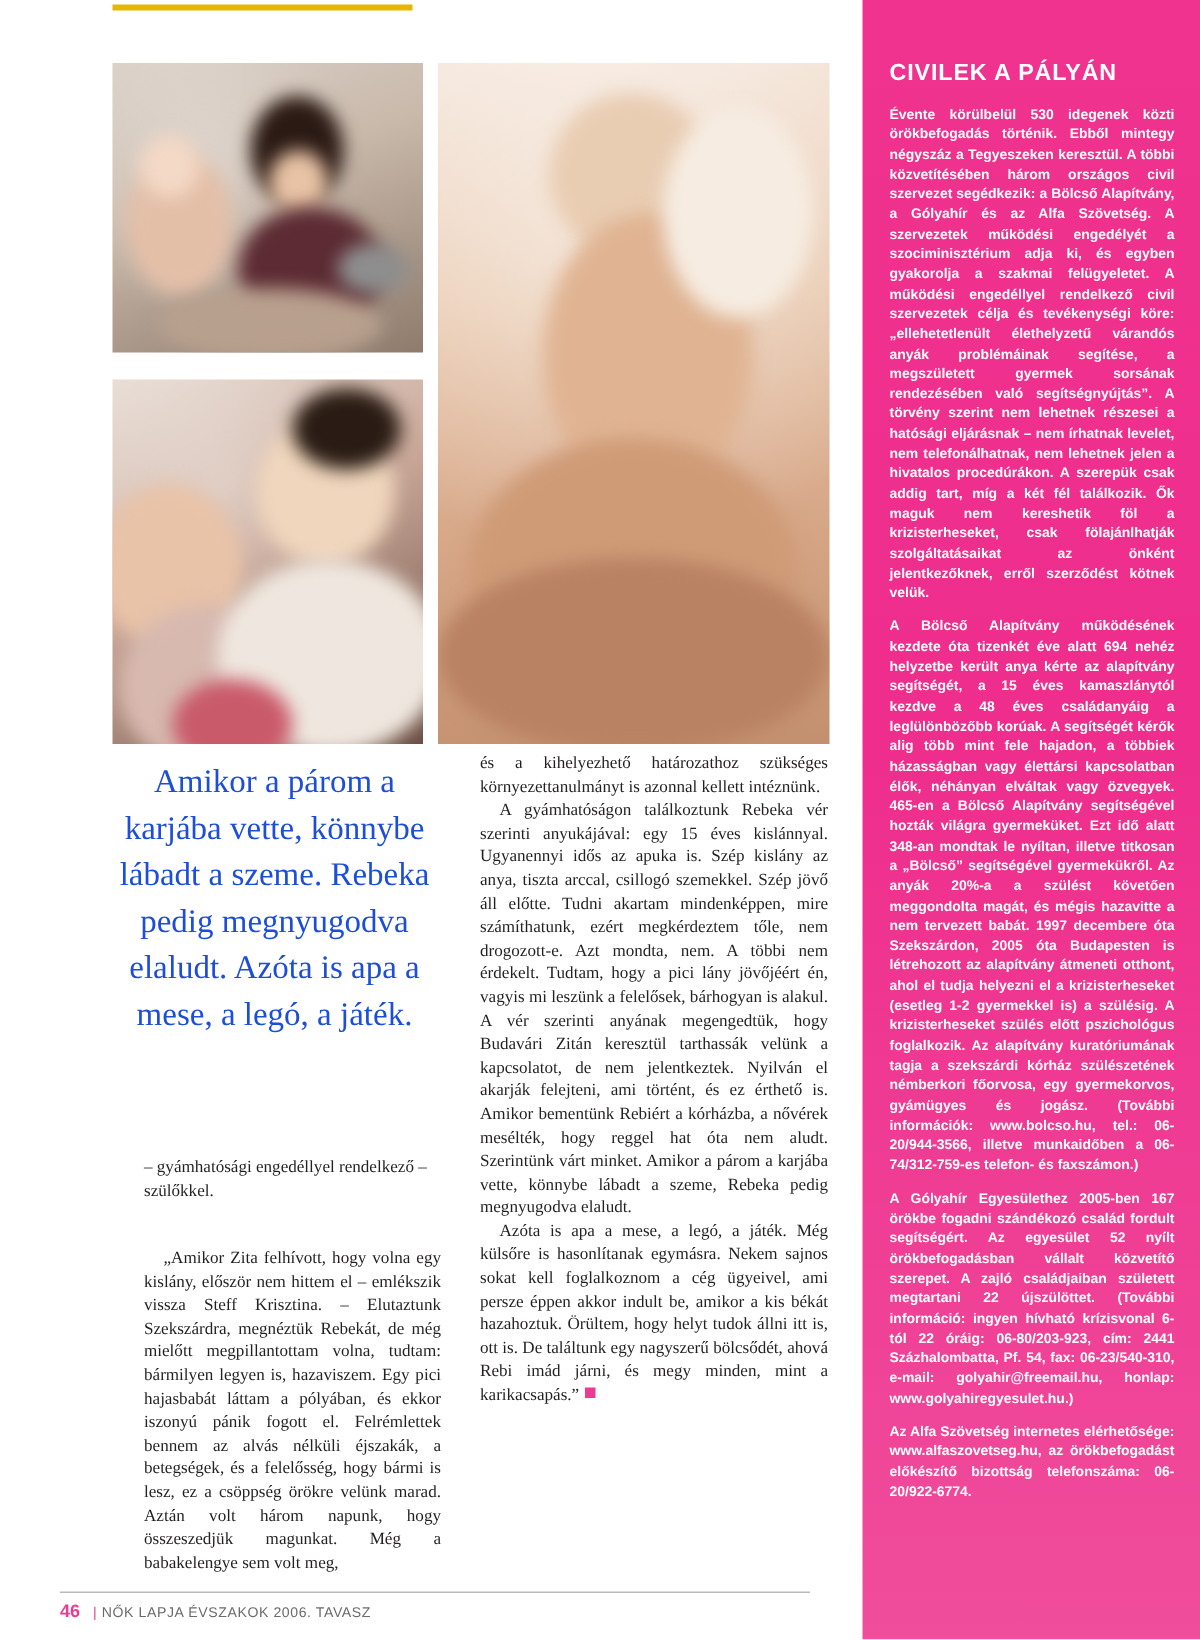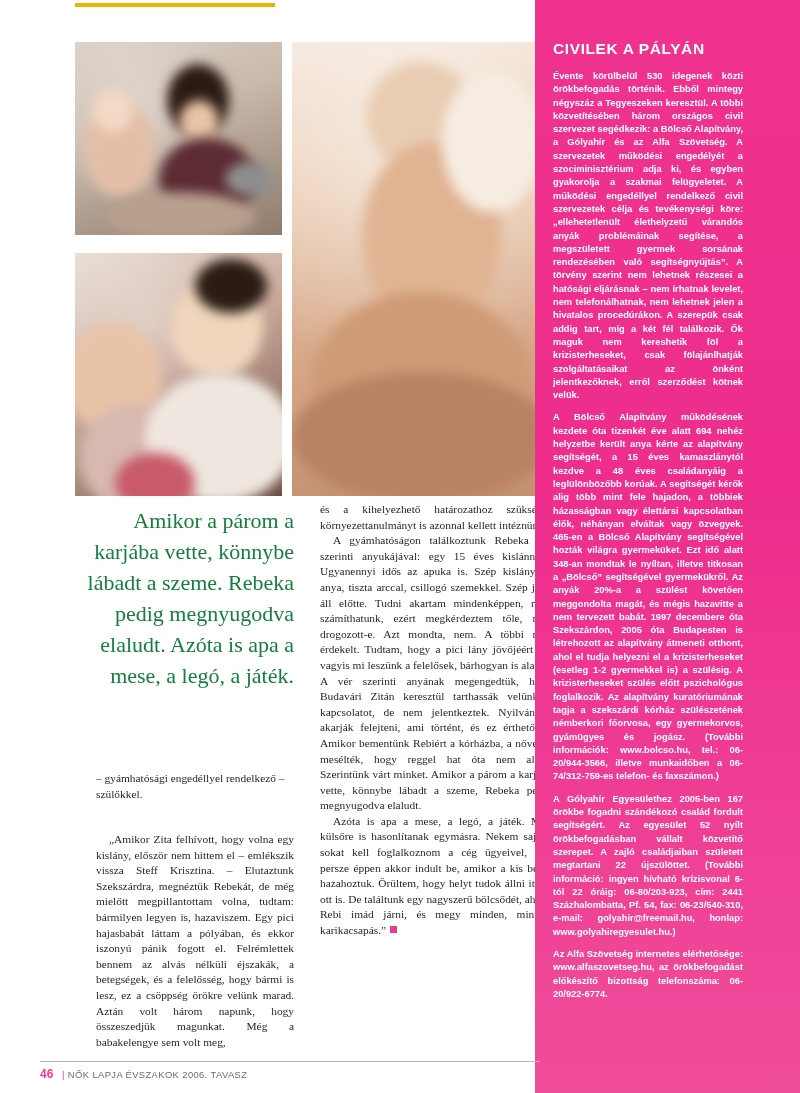--- a/index.html
+++ b/index.html
@@ -23,21 +23,21 @@
   .header-title {
     position:absolute; left:75px; top:8px;
     font-family:"Liberation Sans", sans-serif;
     font-size:22px; letter-spacing:1px;
   }
   .header-title .pink { color:#e8328c; font-weight:400; }
   .header-title .dark { color:#231f20; font-weight:700; }
 
   
   .sidebar {
-    position:absolute; right:0; top:0; width:265px; height:1093px;
+    position:absolute; right:0; top:0; width:225px; height:1093px;
     background:#f0338f;
     background:linear-gradient(180deg,#f0338f 0%, #ee2d8c 45%, #f04d9c 100%);
   }
   .sidebar-inner {
     position:absolute; left:18px; top:40px; width:190px;
   }
   .sidebar h2 {
     font-family:"Liberation Sans", sans-serif;
     font-size:15.5px; font-weight:700; color:#ffffff;
     letter-spacing:0.6px; margin:0 0 12px 0;
@@ -67,22 +67,22 @@
     background:
       radial-gradient(circle at 45% 25%, rgba(255,255,255,0.5), rgba(255,255,255,0) 60%),
       linear-gradient(175deg,#f5e7dc 0%, #e8c8ad 35%, #d8a98a 65%, #c3906f 100%);
   }
   
   .ph-s { position:absolute; border-radius:50%; filter:blur(6px); }
 
   
   .pullquote {
     position:absolute; left:72px; top:505px; width:222px;
-    text-align:right;
-    color:#15803d;
+    text-align:center;
+    color:#1d4ed8;
     font-family:"Liberation Serif", serif;
     font-size:22px; line-height:31px;
   }
 
   .byline {
     position:absolute; left:96px; top:755px; width:200px;
     font-family:"Liberation Serif", serif;
     font-size:11.4px; line-height:15.6px; color:#231f20;margin-top:16px;
   }
 

